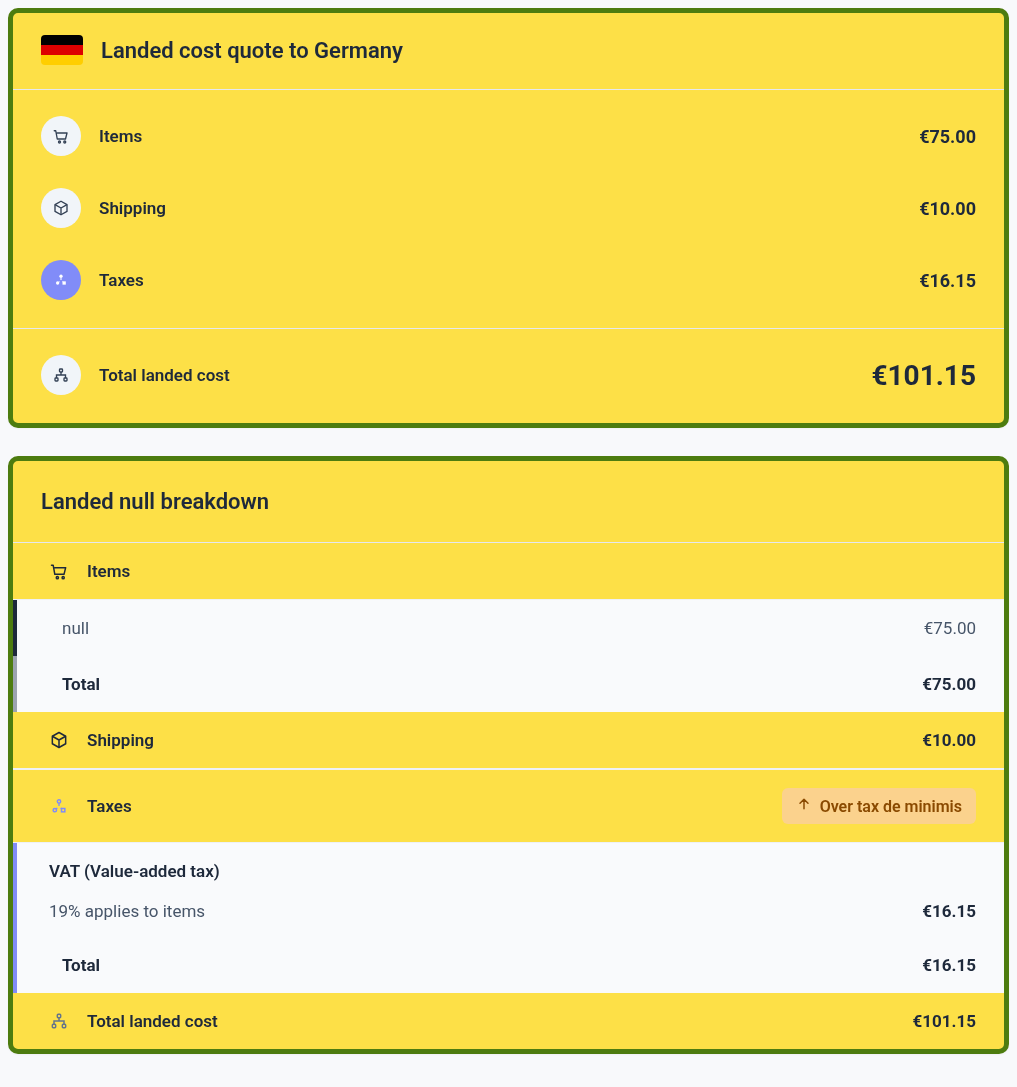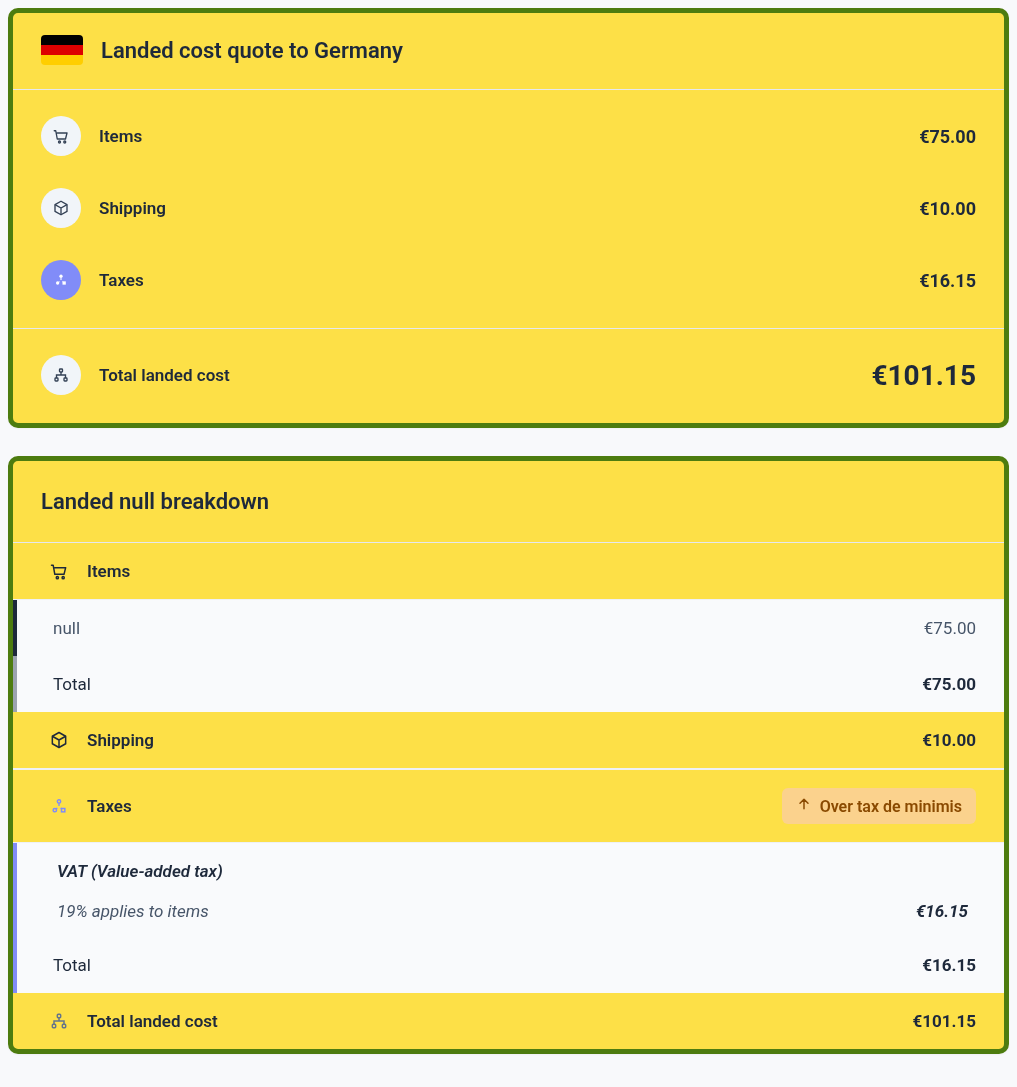--- a/index.html
+++ b/index.html
@@ -71,35 +71,35 @@
   padding: 18px 28px 18px 36px;
   border-bottom: 1px solid #eef1f6;
 }
 .b-section-head .smicon { width: 20px; height: 20px; flex: 0 0 auto; }
 .b-section-head .smicon svg { width: 20px; height: 20px; }
 .b-section-label { font-size: 17px; font-weight: 600; }
 .b-section-value { font-size: 17px; font-weight: 700; }
 
 .detail-row {
   display: flex; align-items: center;
-  padding: 18px 28px 18px 36px;
+  padding: 18px 28px 18px 45px;
   background: #f9fafc;
   border-left: 4px solid transparent;
 }
 .detail-row.l-dark { border-left-color: #1e293b; }
 .detail-row.l-gray { border-left-color: #9ca3af; }
 .detail-row.l-accent { border-left-color: #818cf8; }
 .detail-row .d-label { font-size: 17px; color: #475569; }
 .detail-row .d-value { font-size: 17px; font-weight: 700; color: #1e293b; margin-left: auto; }
 .detail-row.muted .d-label,
 .detail-row.muted .d-value { font-weight: 400; color: #475569; }
-.detail-row.bold .d-label { font-weight: 400; color: #1e293b; }
+.detail-row.bold .d-label { font-weight: 700; color: #1e293b; }
 .detail-row.bold .d-value { font-weight: 700; }
 
-.detail-group { background: #f9fafc; border-left: 4px solid #818cf8; padding: 4px 8px 6px; font-style: italic; }
+.detail-group { background: #f9fafc; border-left: 4px solid #818cf8; padding: 4px 0 6px; }
 .detail-group .g-head { font-size: 17px; font-weight: 600; color: #1e293b; padding: 14px 28px 10px 32px; }
 .detail-group .g-row { display:flex; align-items:flex-start; padding: 10px 28px 10px 32px; }
 .detail-group .g-label { font-size: 17px; color: #475569; }
 .detail-group .g-value { font-size: 17px; font-weight: 700; color: #1e293b; margin-left:auto; }
 
 .badge {
   margin-left: auto;
   background: #fbd28d;
   color: #8a4a00;
   border-radius: 6px;

